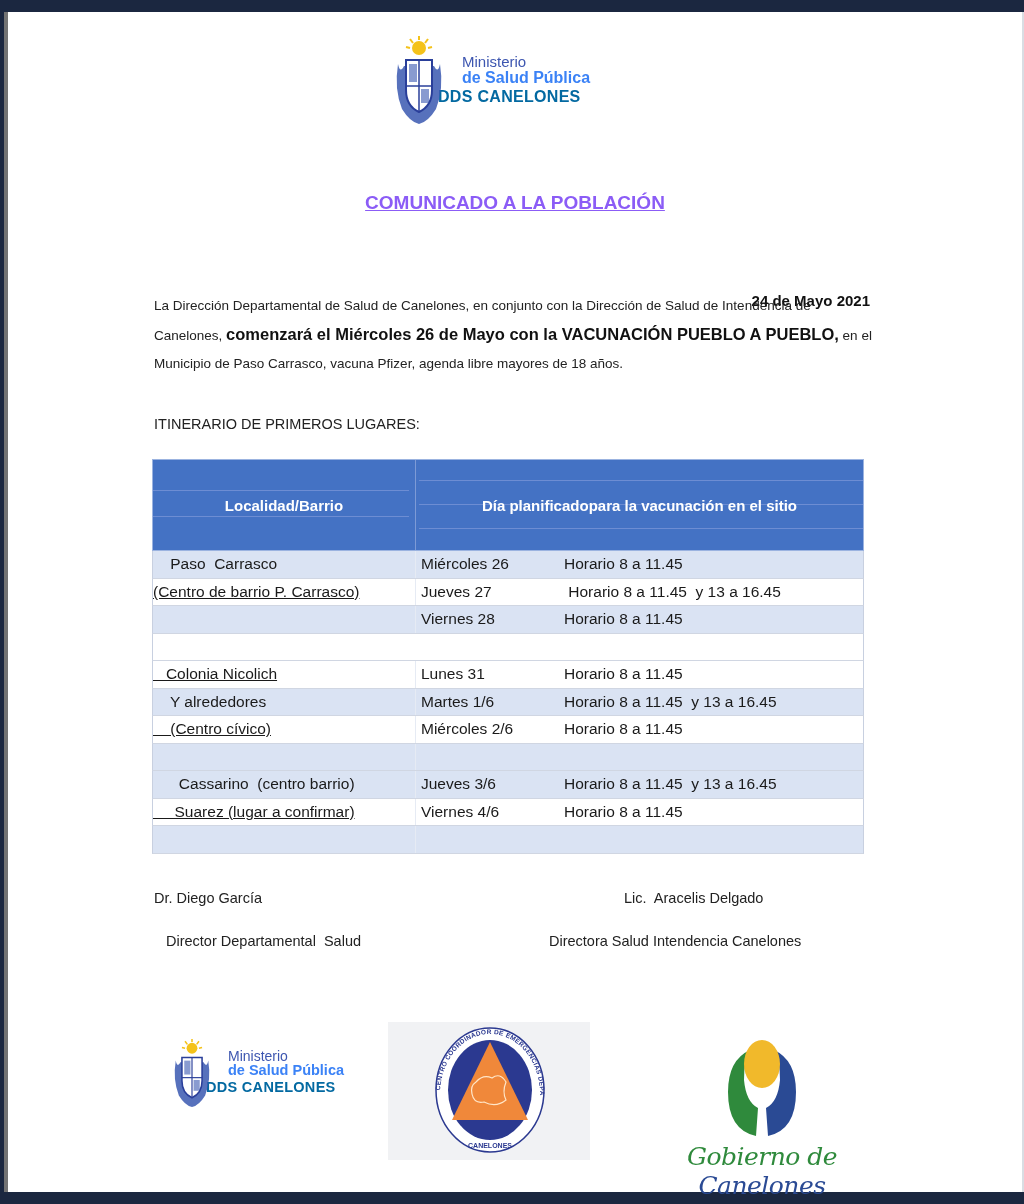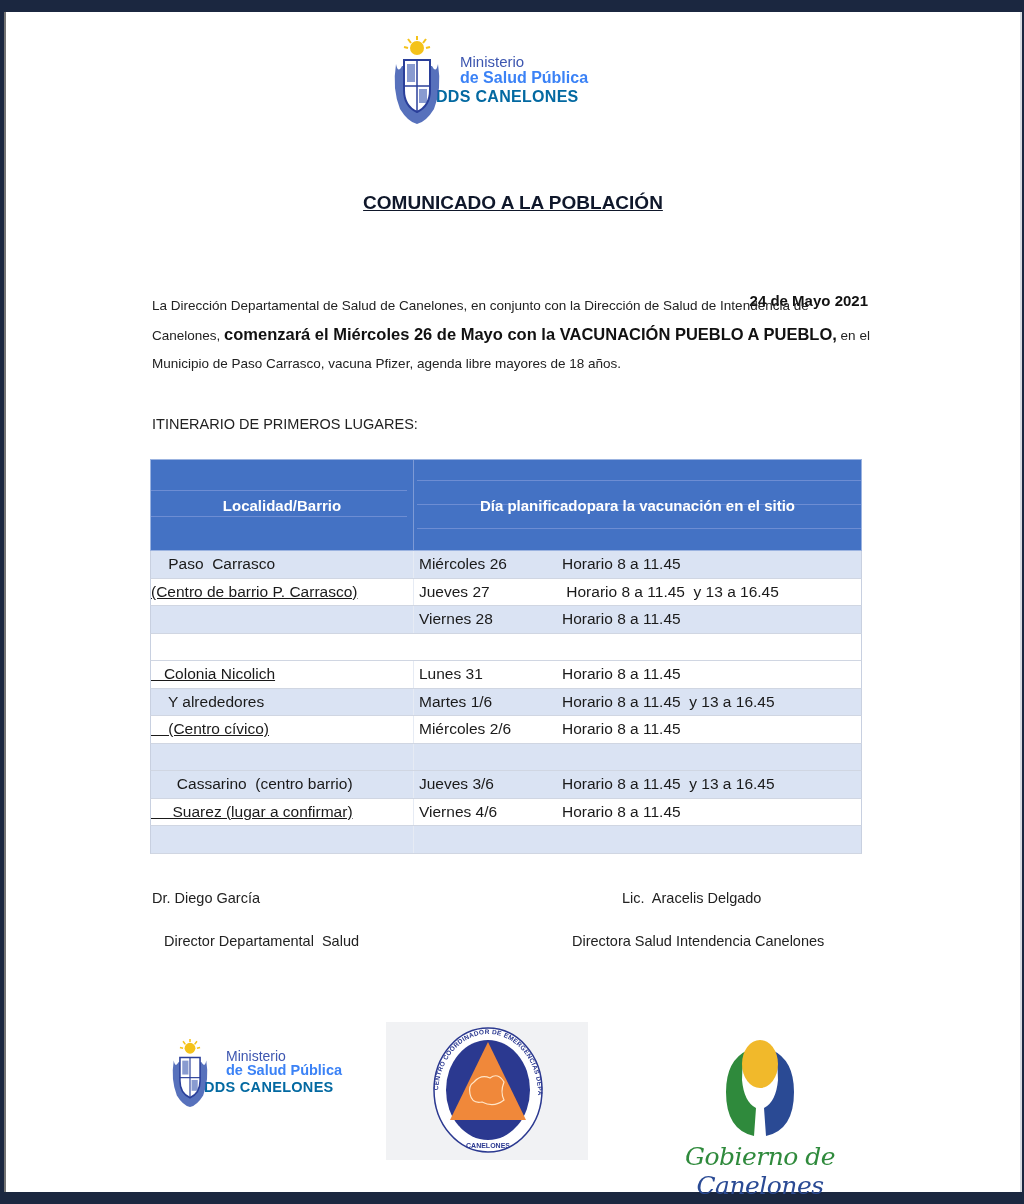--- a/index.html
+++ b/index.html
@@ -6,35 +6,35 @@
   body {
     width: 1024px; height: 1204px; overflow: hidden;
     background: #1b2740;
     font-family: "Liberation Sans", sans-serif;
     color: #1a1a1a;
     position: relative;
   }
   .page {
     position: absolute; left: 4px; top: 12px; width: 1014px; height: 1180px;
     background: #ffffff;
-    border-left: 2px solid #737373; border-right: 2px solid #d9dde3;
+    border-left: 4px solid #737373; border-right: 2px solid #d9dde3;
   }
   .abs { position: absolute; }
 
   
   .msp { display: flex; align-items: center; }
   .msp .shield { position: relative; }
   .msp .txt { margin-left: 12px; font-family: "Liberation Sans", sans-serif; }
   .msp .l1 { color: #3d56b0; font-weight: normal; line-height: 1; }
   .msp .l2 { color: #3b82f6; font-weight: bold; line-height: 1.1; }
   .msp .l3 { color: #0369a1; font-weight: bold; line-height: 1.2; letter-spacing: 0.3px; }
 
   .title {
     position: absolute; left: 0; width: 1014px; top: 180px; text-align: center;
-    font-size: 19px; font-weight: bold; text-decoration: underline; color: #0f172a;
+    font-size: 19px; font-weight: bold; text-decoration: underline; color: #8b5cf6;
   }
   .date { position: absolute; right: 152px; top: 240px; font-size: 15px; font-weight: bold; color: #111; margin-top: 40px; }
   .para {
     position: absolute; left: 146px; top: 280px; width: 720px;
     font-size: 13.5px; line-height: 28px; color: #222;
   }
   .para .big { font-size: 16.5px; font-weight: bold; color: #111; margin-top: 26px; }
   .itin { position: absolute; left: 146px; top: 404px; font-size: 14.5px; color: #222; }
 
   
@@ -202,21 +202,21 @@
       <span class="loc"></span>
         <span class="divc"></span>
       <span class="day"></span>
       <span class="hor"></span>
     </div>
   </div>
 
   <div class="sig" style="left:146px; top:878px;">Dr. Diego García</div>
   <div class="sig" style="left:158px; top:921px;">Director Departamental  Salud</div>
   <div class="sig" style="left:616px; top:878px;">Lic.  Aracelis Delgado</div>
-  <div class="sig" style="left:566px; top:921px;">Directora Salud Intendencia Canelones</div>
+  <div class="sig" style="left:541px; top:921px;">Directora Salud Intendencia Canelones</div>
 
   <div class="abs msp" style="left:160px; top:1016px;">
     <svg class="shield" width="48" height="90" viewBox="0 0 62 92">
       <g fill="#f4c21a">
         <circle cx="31" cy="14" r="7"></circle>
         <g stroke="#f4c21a" stroke-width="2">
           <line x1="31" y1="2" x2="31" y2="6"></line>
             <line x1="22" y1="5" x2="25" y2="9"></line>
             <line x1="40" y1="5" x2="37" y2="9"></line>
           <line x1="18" y1="13" x2="22" y2="14"></line>

